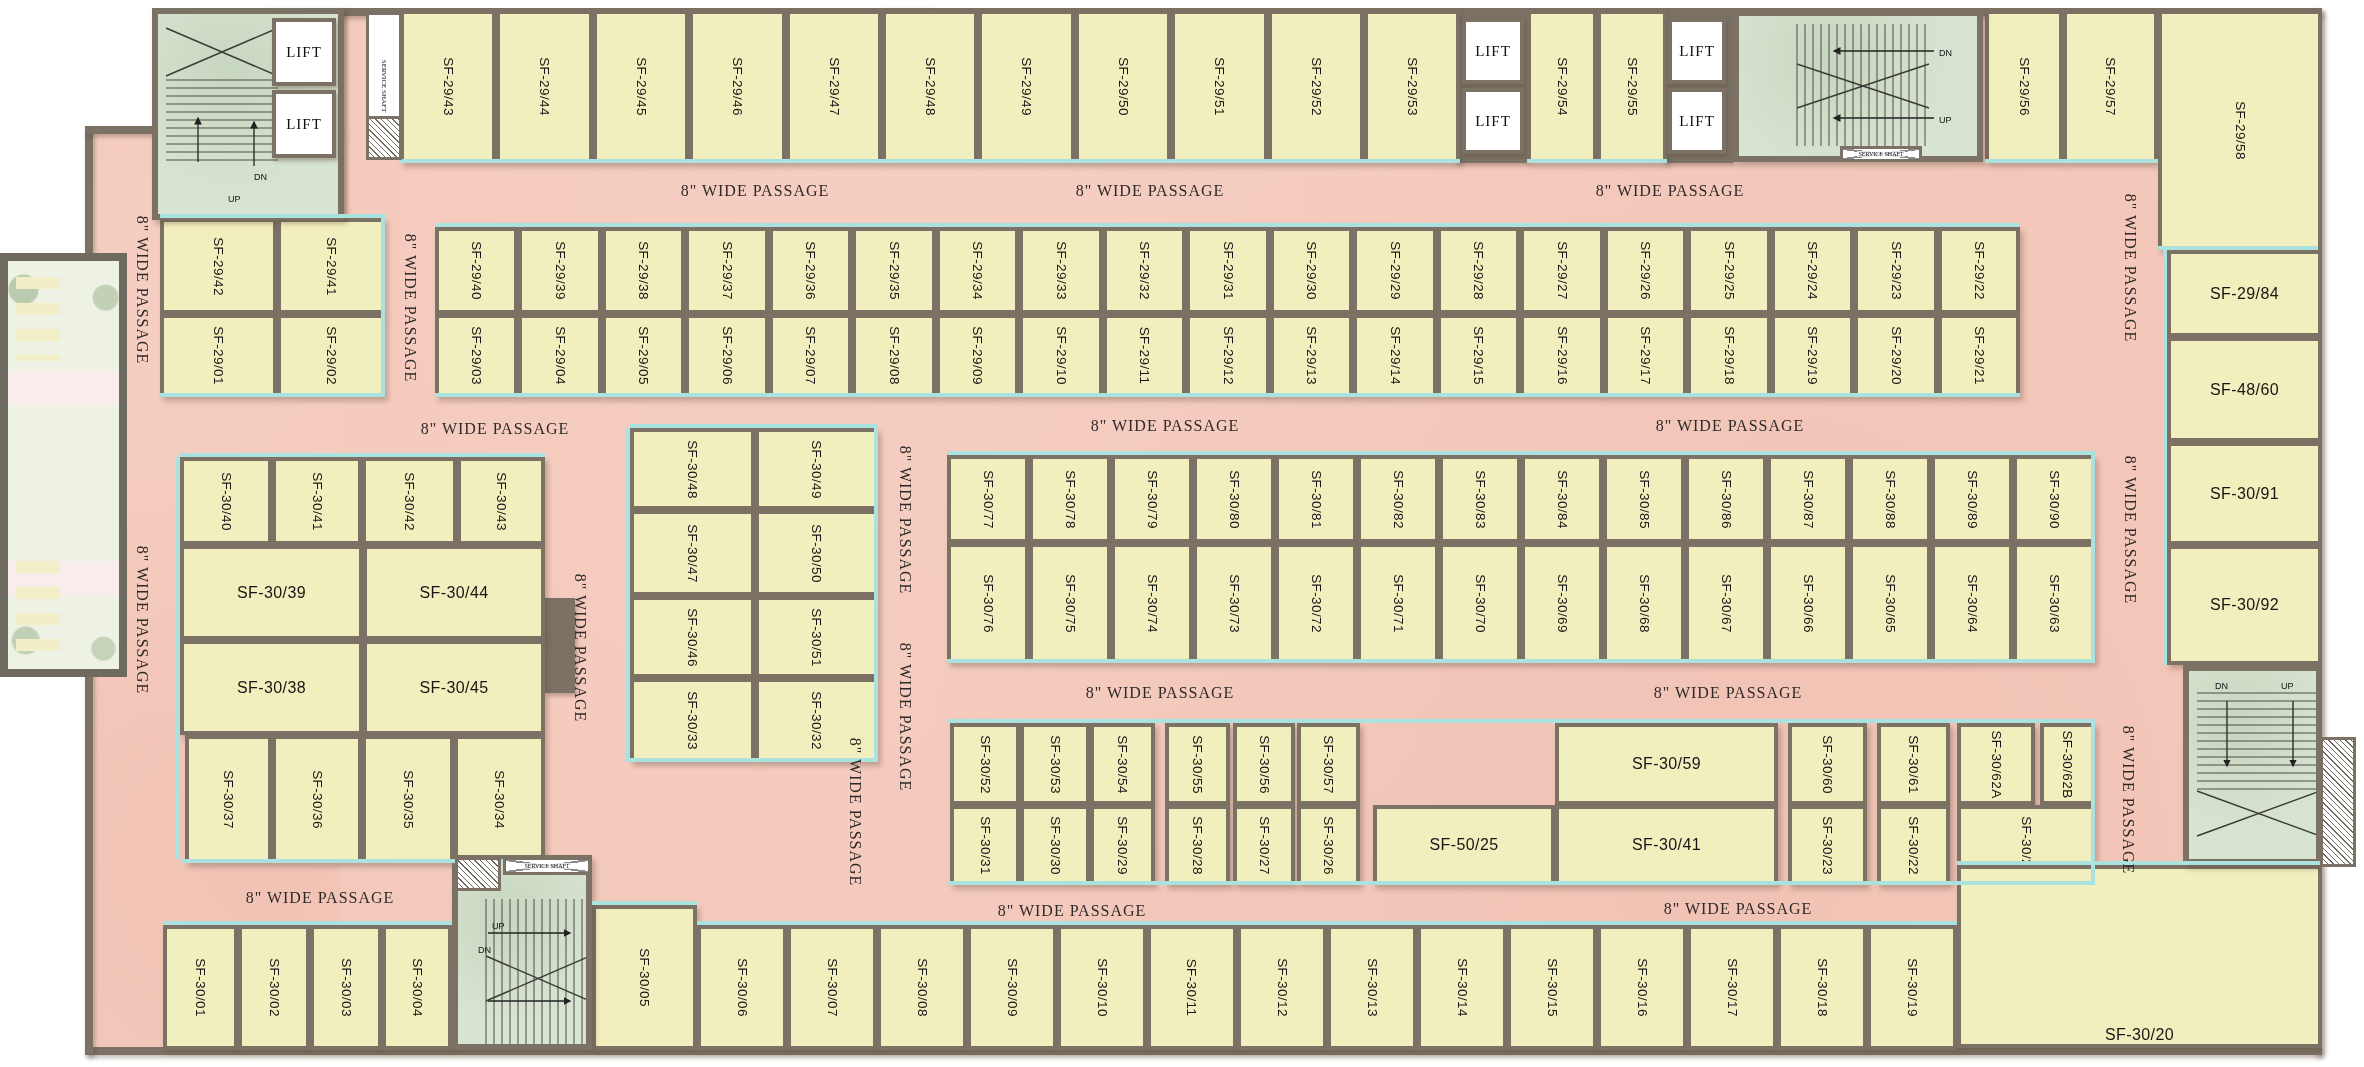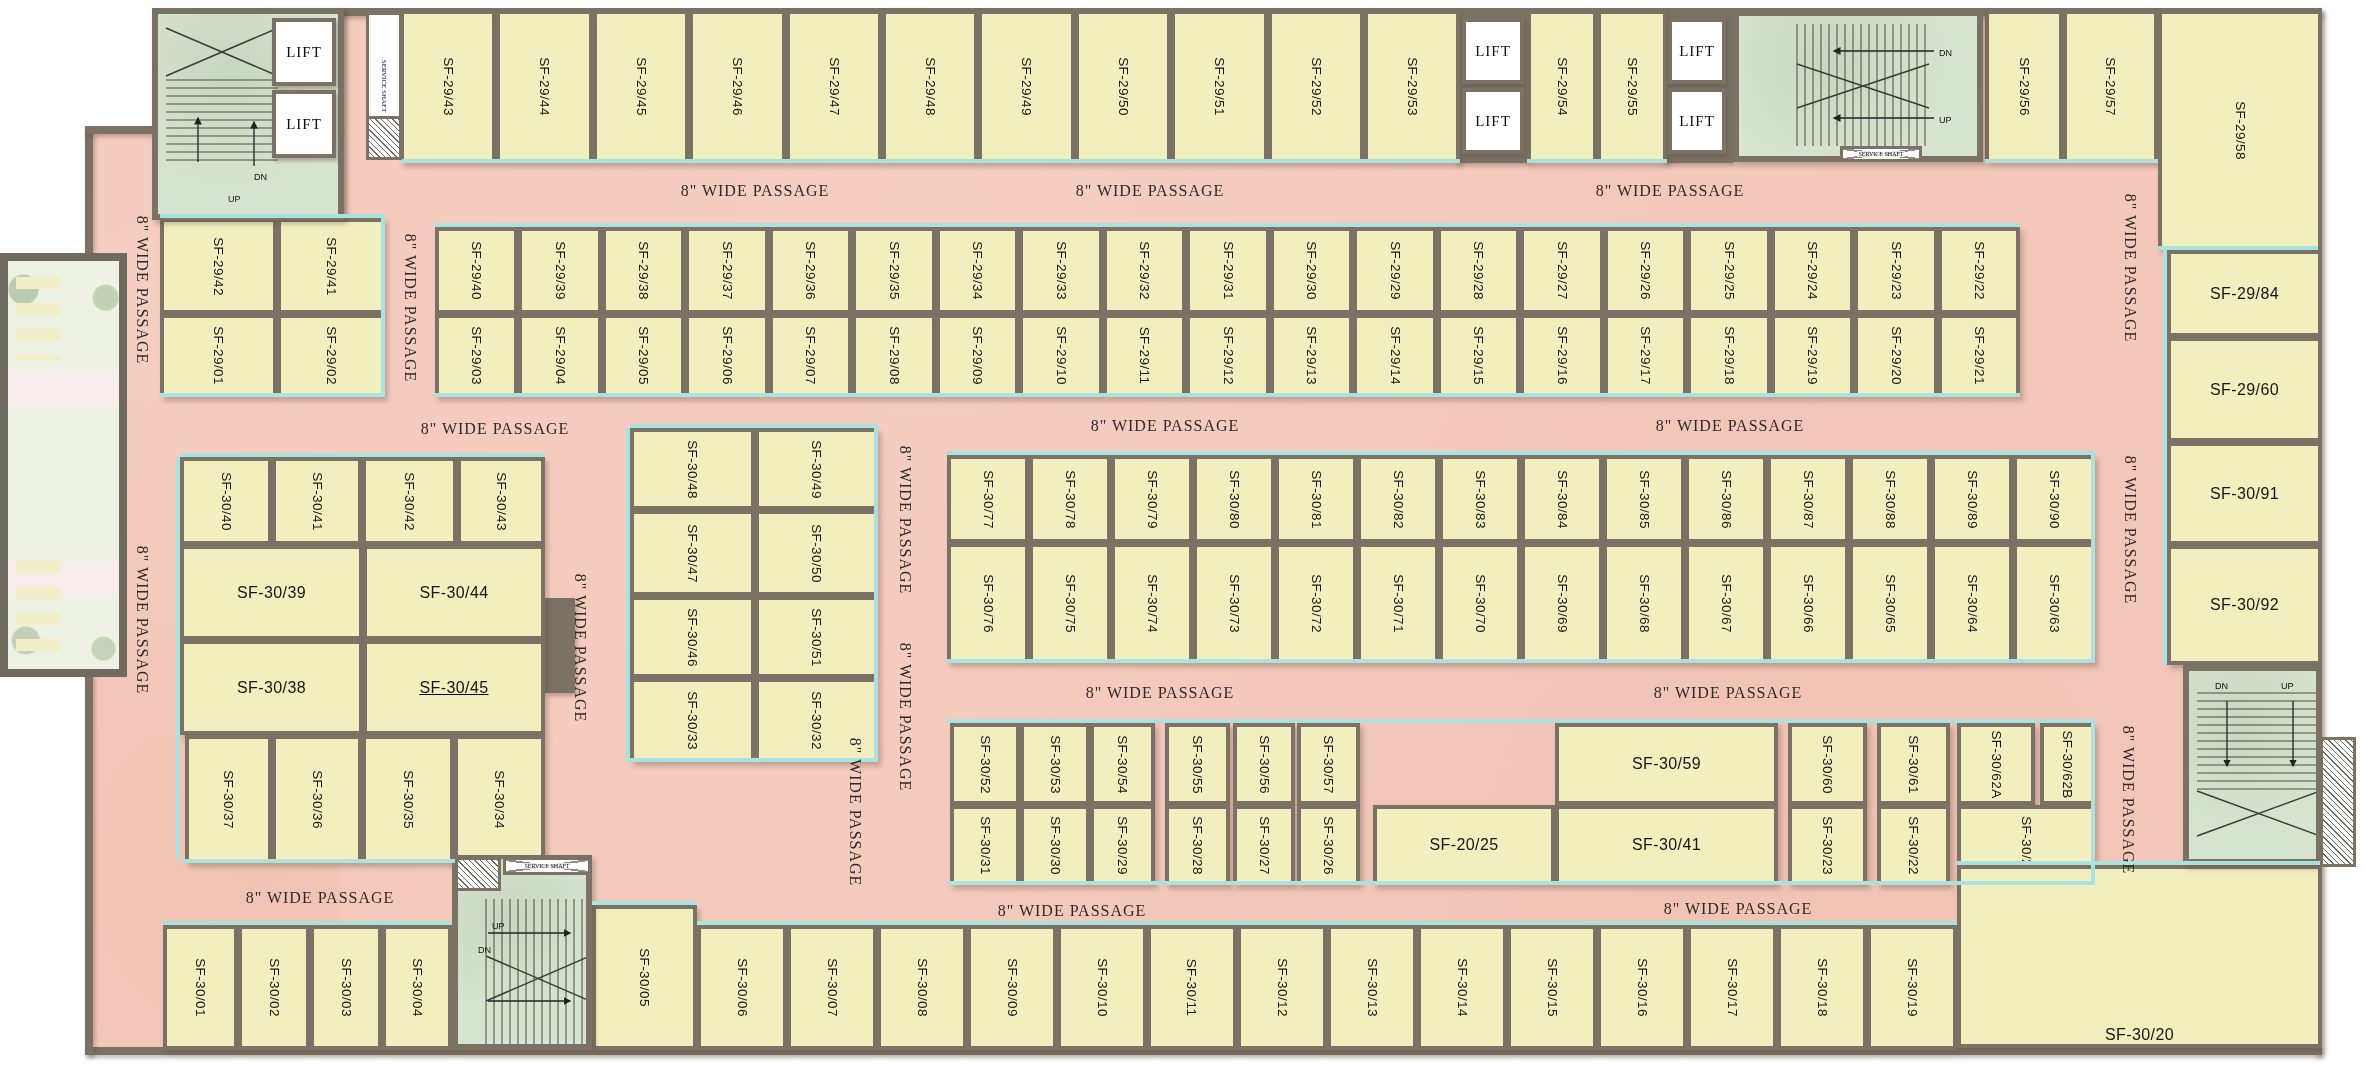--- a/index.html
+++ b/index.html
@@ -336,21 +336,21 @@
     <div class="room v" style="left: 1854px; top: 314px; width: 84px; height: 83px;">
       <span>SF-29/20</span>
     </div>
     <div class="room v" style="left: 1938px; top: 314px; width: 82px; height: 83px;">
       <span>SF-29/21</span>
     </div>
     <div class="room h" style="left: 2167px; top: 250px; width: 155px; height: 87px;">
       <span>SF-29/84</span>
     </div>
     <div class="room h" style="left: 2167px; top: 337px; width: 155px; height: 105px;">
-      <span>SF-29/60</span>
+      <span>SF-48/60</span>
     </div>
     <div class="room h" style="left: 2167px; top: 442px; width: 155px; height: 103px;">
       <span>SF-30/91</span>
     </div>
     <div class="room h" style="left: 2167px; top: 545px; width: 155px; height: 120px;">
       <span>SF-30/92</span>
     </div>
     <div class="room v" style="left: 180px; top: 457px; width: 92px; height: 88px;">
       <span>SF-30/40</span>
     </div>
@@ -365,21 +365,21 @@
     </div>
     <div class="room h" style="left: 180px; top: 545px; width: 183px; height: 95px;">
       <span>SF-30/39</span>
     </div>
     <div class="room h" style="left: 363px; top: 545px; width: 182px; height: 95px;">
       <span>SF-30/44</span>
     </div>
     <div class="room h" style="left: 180px; top: 640px; width: 183px; height: 95px; text-align: center;">
       <span>SF-30/38</span>
     </div>
-    <div class="room h" style="left: 363px; top: 640px; width: 182px; height: 95px; text-decoration: underline;">
+    <div class="room h" style="left: 363px; top: 640px; width: 182px; height: 95px;">
       <span>SF-30/45</span>
     </div>
     <div class="room v" style="left: 185px; top: 735px; width: 87px; height: 128px;">
       <span>SF-30/37</span>
     </div>
     <div class="room v" style="left: 272px; top: 735px; width: 90px; height: 128px;">
       <span>SF-30/36</span>
     </div>
     <div class="room v" style="left: 362px; top: 735px; width: 92px; height: 128px;">
       <span>SF-30/35</span>
@@ -540,21 +540,21 @@
     <div class="room v" style="left: 1165px; top: 805px; width: 65px; height: 80px;">
       <span>SF-30/28</span>
     </div>
     <div class="room v" style="left: 1233px; top: 805px; width: 62px; height: 80px;">
       <span>SF-30/27</span>
     </div>
     <div class="room v" style="left: 1297px; top: 805px; width: 63px; height: 80px;">
       <span>SF-30/26</span>
     </div>
     <div class="room h" style="left: 1373px; top: 805px; width: 182px; height: 80px;">
-      <span>SF-20/25</span>
+      <span>SF-50/25</span>
     </div>
     <div class="room h" style="left: 1555px; top: 805px; width: 223px; height: 80px;">
       <span>SF-30/41</span>
     </div>
     <div class="room v" style="left: 1788px; top: 805px; width: 79px; height: 80px;">
       <span>SF-30/23</span>
     </div>
     <div class="room v" style="left: 1877px; top: 805px; width: 73px; height: 80px;">
       <span>SF-30/22</span>
     </div>

